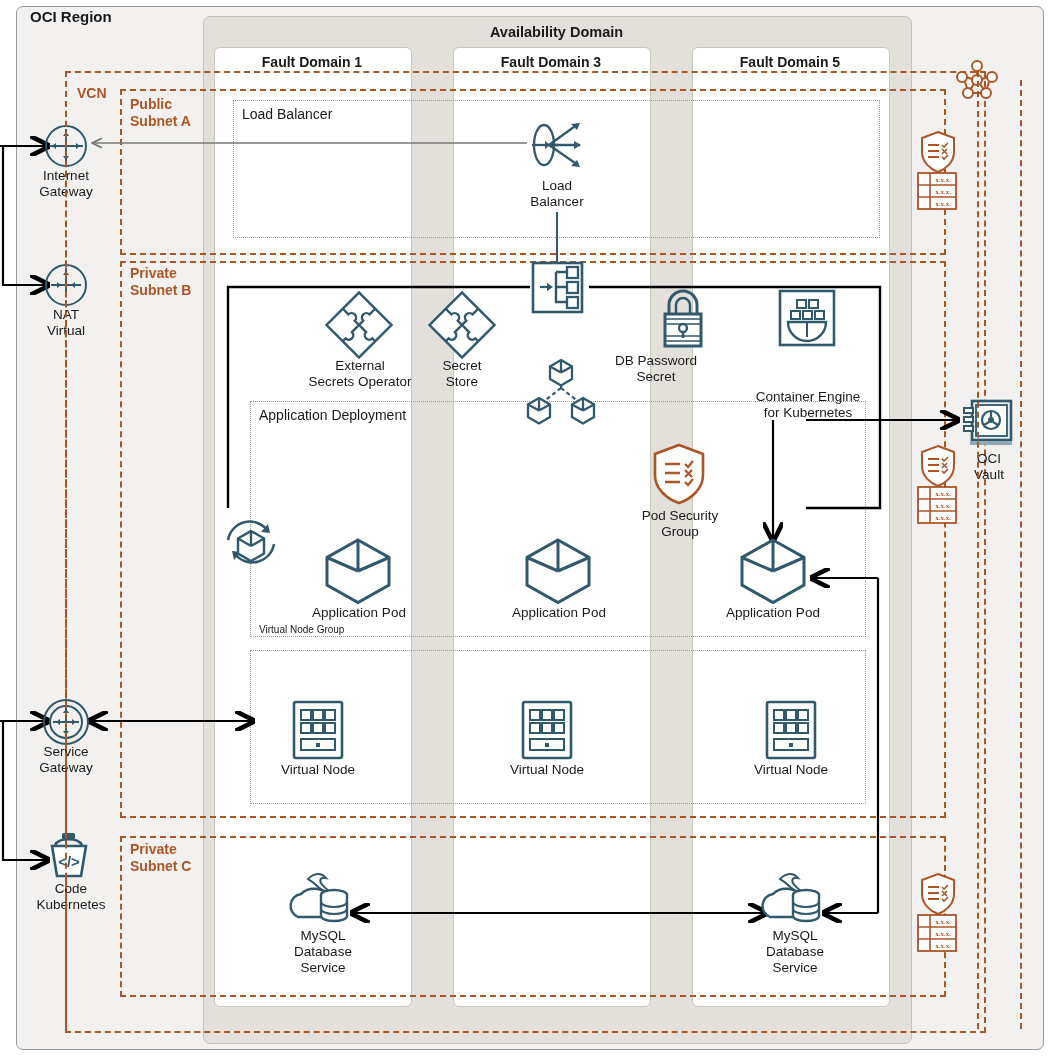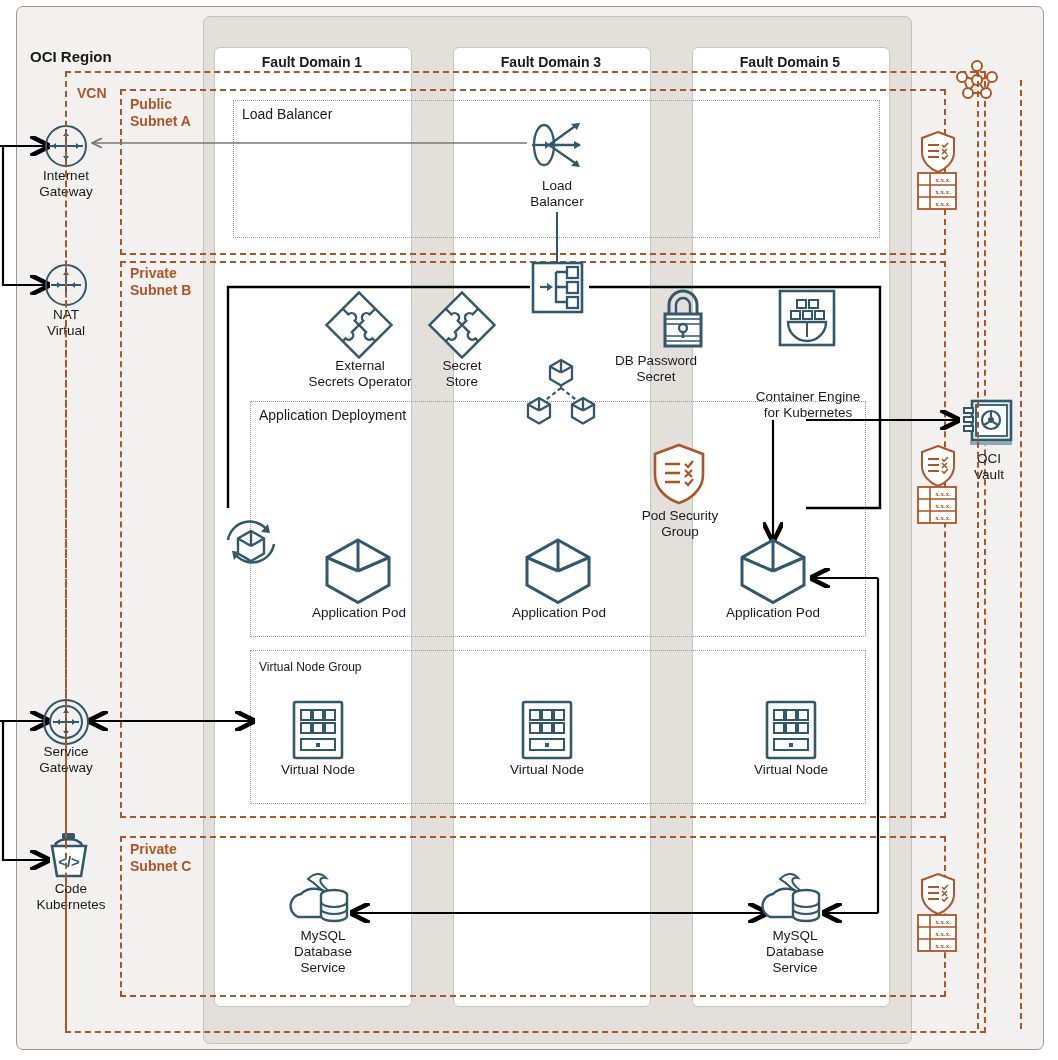--- a/index.html
+++ b/index.html
@@ -12,23 +12,24 @@
   .orange{color:#ab5626;font-weight:bold;font-size:14px;line-height:1.2;white-space:pre-line;}
   svg{display:block;overflow:visible;}
   .svgfull{position:absolute;left:0;top:0;width:1058px;height:1060px;pointer-events:none;}
 </style>
 </head>
 <body>
 
 <div id="canvas">
 
   <div class="abs" style="left:16px;top:6px;width:1026px;height:1042px;background:#f2f1ef;border:1px solid #9a9a9a;border-radius:7px;"></div>
-  <div class="ttl" style="left:30px;top:8px;font-size:15px;margin-top:40px;">OCI Region</div>
+  <div class="ttl" style="left:30px;top:8px;font-size:15px;">OCI Region</div>
 
   <div class="abs" style="left:203px;top:16px;width:707px;height:1026px;background:#e3e0dc;border:1px solid #c5c1bb;border-radius:7px;"></div>
+  <div class="ttl" style="left:203px;top:24px;width:707px;text-align:center;font-size:14.5px;">Availability Domain</div>
 
   <div class="abs" style="left:214px;top:47px;width:196px;height:958px;background:#ffffff;border:1px solid #c9c5bf;border-radius:6px;"></div>
   <div class="ttl" style="left:214px;top:54px;width:196px;text-align:center;font-size:14px;">Fault Domain 1</div>
 
   <div class="abs" style="left:453px;top:47px;width:196px;height:958px;background:#ffffff;border:1px solid #c9c5bf;border-radius:6px;"></div>
   <div class="ttl" style="left:453px;top:54px;width:196px;text-align:center;font-size:14px;">Fault Domain 3</div>
 
   <div class="abs" style="left:692px;top:47px;width:196px;height:958px;background:#ffffff;border:1px solid #c9c5bf;border-radius:6px;"></div>
   <div class="ttl" style="left:692px;top:54px;width:196px;text-align:center;font-size:14px;">Fault Domain 5</div>
 
@@ -47,21 +48,21 @@
   <div class="orange abs" style="left:130px;top:841px;">Private
 Subnet C</div>
 
   <div class="abs" style="left:233px;top:100px;width:645px;height:136px;border:1px dotted #9a9a9a;"></div>
   <div class="lbl lbl-left" style="left:242px;top:106px;width:200px;font-size:14px;">Load Balancer</div>
 
   <div class="abs" style="left:250px;top:401px;width:614px;height:234px;border:1px dotted #9a9a9a;"></div>
   <div class="lbl lbl-left" style="left:259px;top:407px;width:250px;font-size:14px;">Application Deployment</div>
 
   <div class="abs" style="left:250px;top:650px;width:614px;height:152px;border:1px dotted #9a9a9a;"></div>
-  <div class="lbl lbl-left" style="left:259px;top:660px;width:250px;font-size:12px;">Virtual Node Group</div>
+  <div class="lbl lbl-left" style="left:259px;top:624px;width:250px;font-size:10px;">Virtual Node Group</div>
 
   <svg class="svgfull" viewBox="0 0 1058 1060">
     <defs>
       <marker id="ablk" markerWidth="9" markerHeight="9" refX="8" refY="4.5" orient="auto">
         <path d="M0,0 L9,4.5 L0,9" fill="none" stroke="#000" stroke-width="2.1"></path>
       </marker>
       <marker id="agry" markerWidth="8" markerHeight="8" refX="7" refY="4" orient="auto">
         <path d="M0,0.6 L7,4 L0,7.4" fill="none" stroke="#777" stroke-width="1.3"></path>
       </marker>
     </defs>

